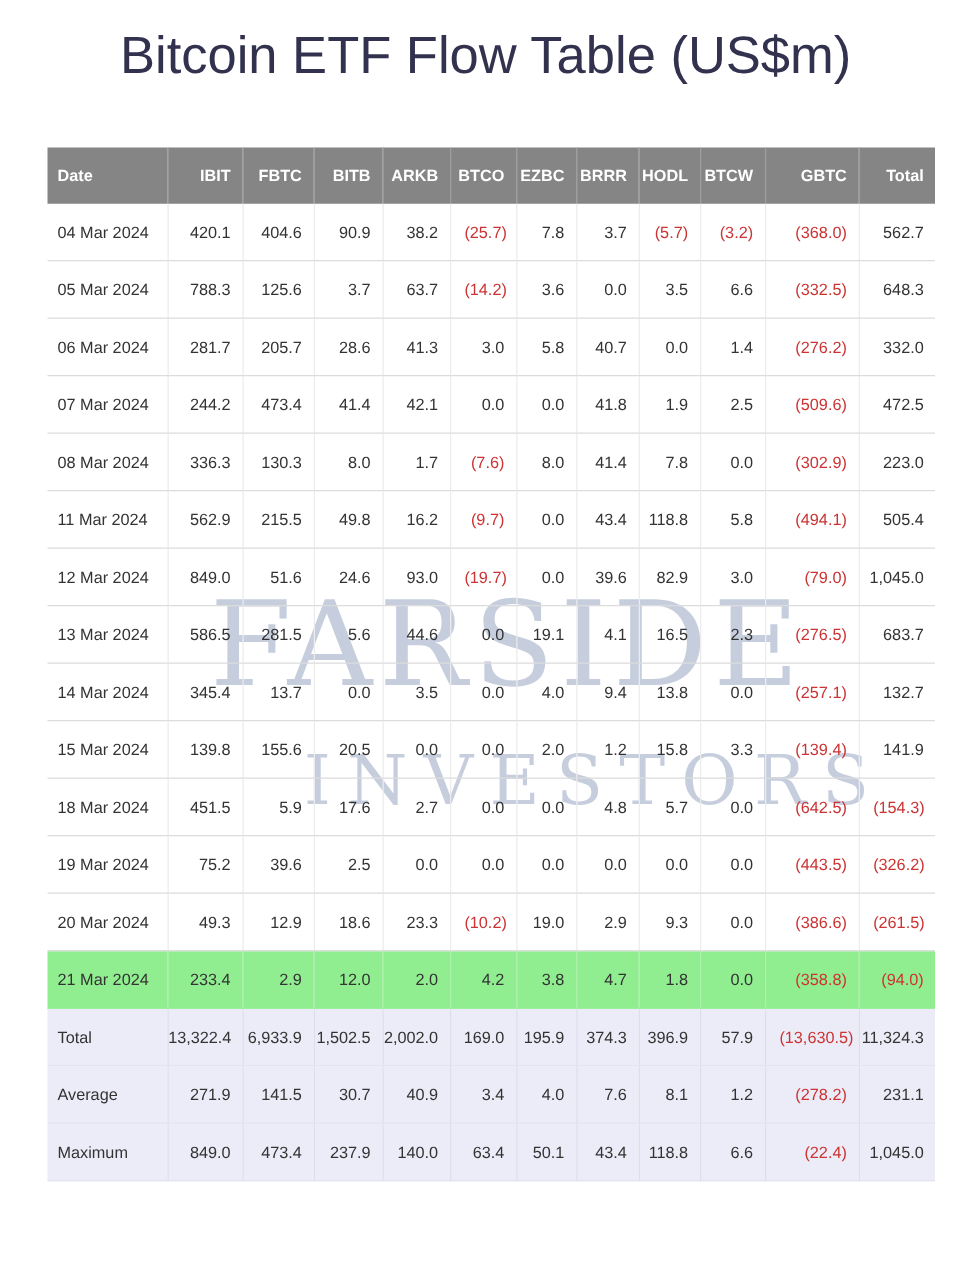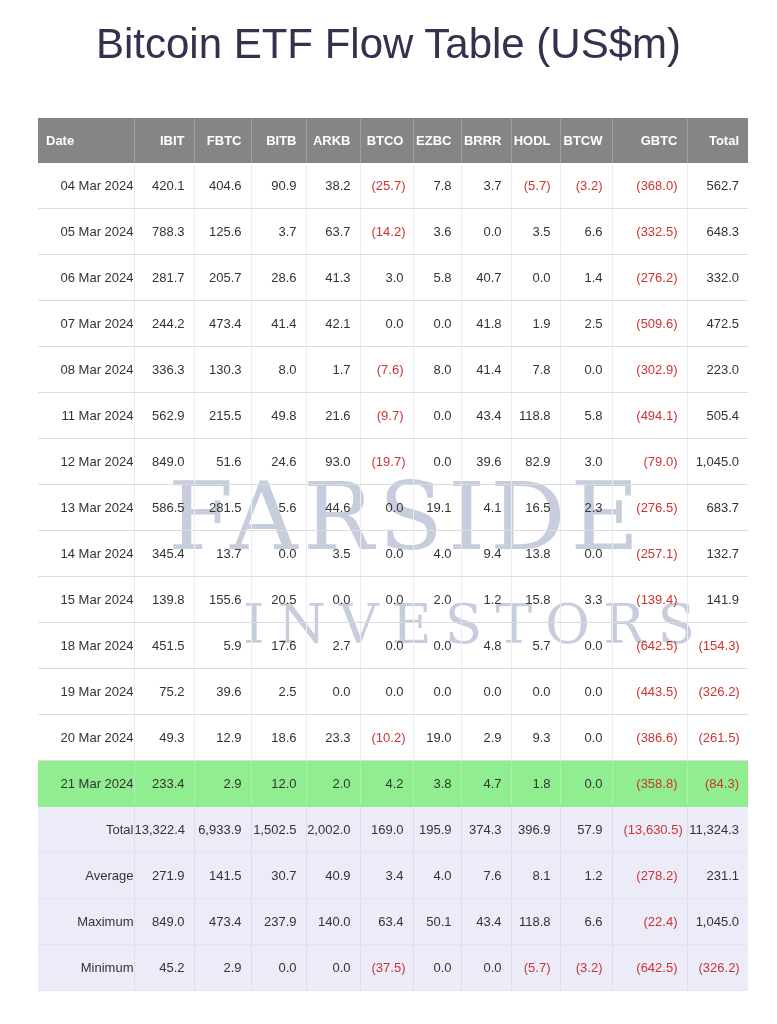--- a/index.html
+++ b/index.html
@@ -94,21 +94,21 @@
     color: var(--body-text, #333333);
     text-align: right;
     height: 45px;
     padding: 0 9px 0 0;
     border-bottom: 1px solid #dcdcdc;
     border-right: 1px solid #ececec;
     background: transparent;
     white-space: nowrap;
   }
   td:last-child { border-right: none; }
-  td.date-col { text-align: right; padding: 0 0 0 8px; margin-top: 28px; }
+  td.date-col { text-align: left; padding: 0 0 0 8px; margin-top: 28px; }
   tr.highlight td {
     background: var(--highlight-row, #90ee90);
     border-right-color: #abf0ab;
     border-bottom-color: #90ee90;
   }
   tr.summary td {
     background: var(--summary-row, #ececf8);
     border-right-color: #dddded;
     border-bottom-color: #e3e3f1;
   }
@@ -224,21 +224,21 @@
             <td>7.8</td>
             <td>0.0</td>
             <td class="neg">(302.9)</td>
             <td>223.0</td>
           </tr>
           <tr>
             <td class="date-col">11 Mar 2024</td>
             <td>562.9</td>
             <td>215.5</td>
             <td>49.8</td>
-            <td>21.6</td>
+            <td>16.2</td>
             <td class="neg">(9.7)</td>
             <td>0.0</td>
             <td>43.4</td>
             <td>118.8</td>
             <td>5.8</td>
             <td class="neg">(494.1)</td>
             <td>505.4</td>
           </tr>
           <tr>
             <td class="date-col">12 Mar 2024</td>
@@ -343,21 +343,21 @@
             <td>233.4</td>
             <td>2.9</td>
             <td>12.0</td>
             <td>2.0</td>
             <td>4.2</td>
             <td>3.8</td>
             <td>4.7</td>
             <td>1.8</td>
             <td>0.0</td>
             <td class="neg">(358.8)</td>
-            <td class="neg">(84.3)</td>
+            <td class="neg">(94.0)</td>
           </tr>
           <tr class="summary">
             <td class="date-col">Total</td>
             <td>13,322.4</td>
             <td>6,933.9</td>
             <td>1,502.5</td>
             <td>2,002.0</td>
             <td>169.0</td>
             <td>195.9</td>
             <td>374.3</td>
@@ -387,30 +387,16 @@
             <td>237.9</td>
             <td>140.0</td>
             <td>63.4</td>
             <td>50.1</td>
             <td>43.4</td>
             <td>118.8</td>
             <td>6.6</td>
             <td class="neg">(22.4)</td>
             <td>1,045.0</td>
           </tr>
-          <tr class="summary">
-            <td class="date-col">Minimum</td>
-            <td>45.2</td>
-            <td>2.9</td>
-            <td>0.0</td>
-            <td>0.0</td>
-            <td class="neg">(37.5)</td>
-            <td>0.0</td>
-            <td>0.0</td>
-            <td class="neg">(5.7)</td>
-            <td class="neg">(3.2)</td>
-            <td class="neg">(642.5)</td>
-            <td class="neg">(326.2)</td>
-          </tr>
         </tbody>
     </table>
   </div>
 </div>
 
 </body></html>

